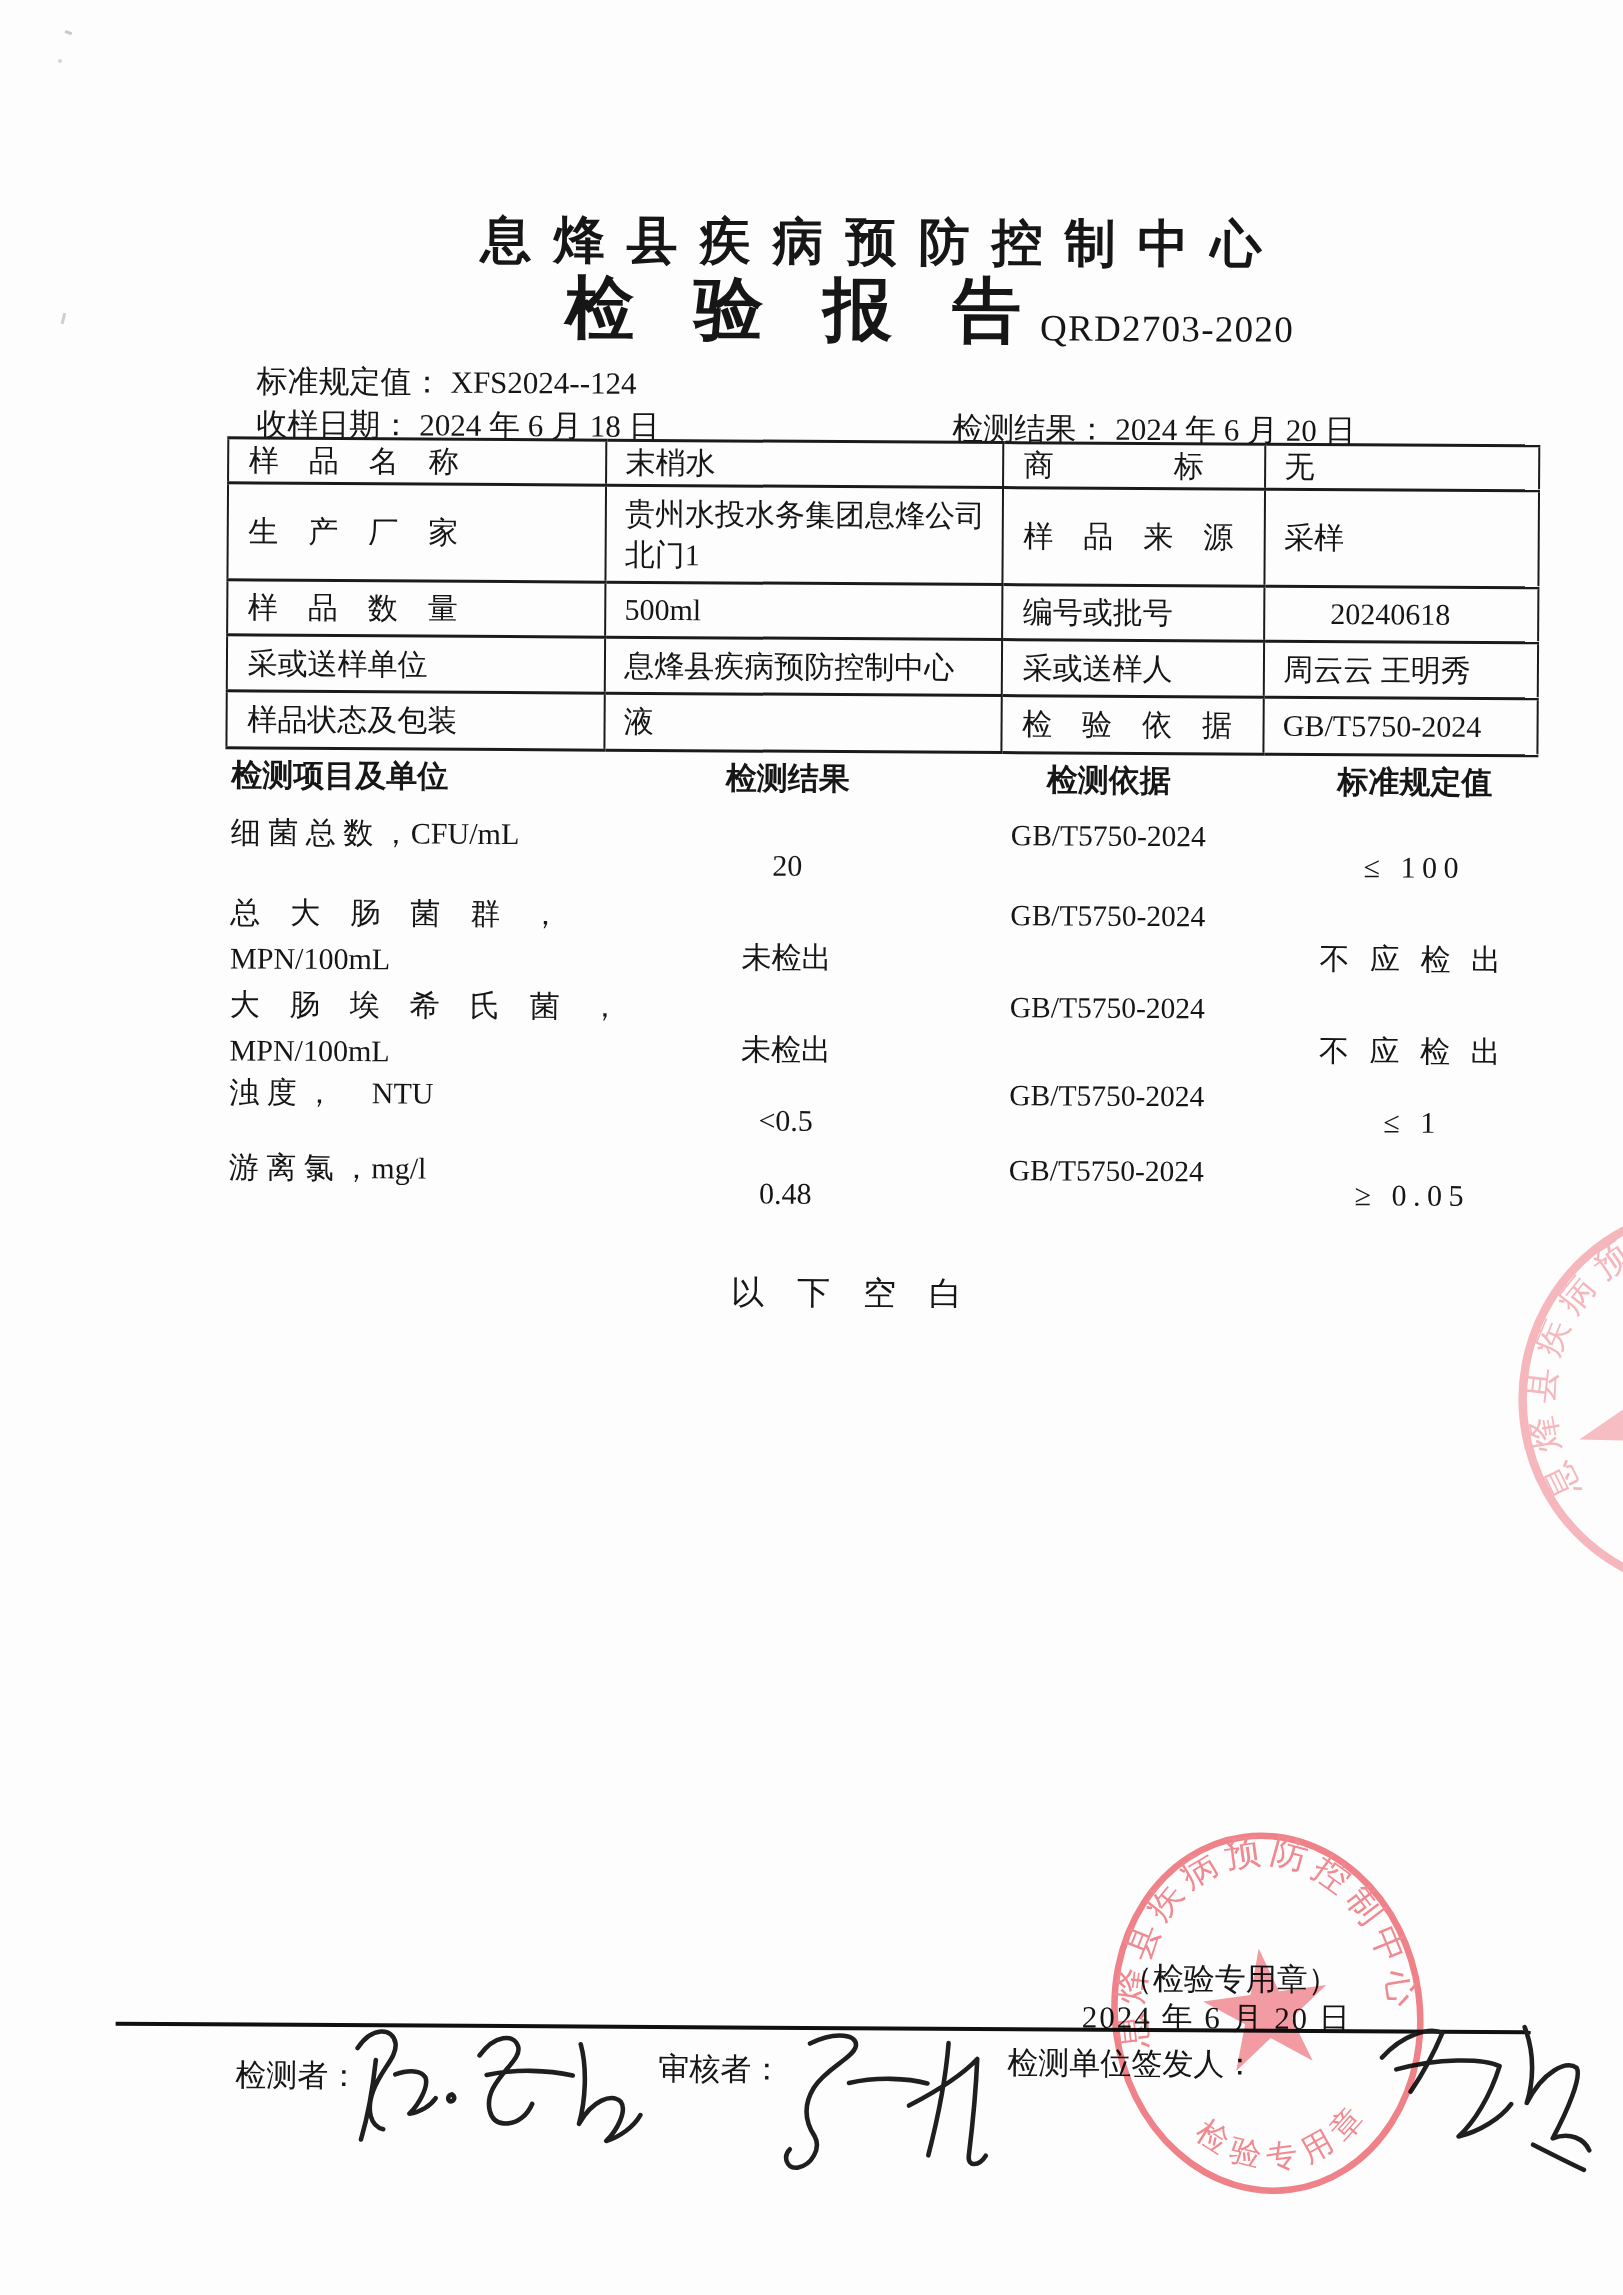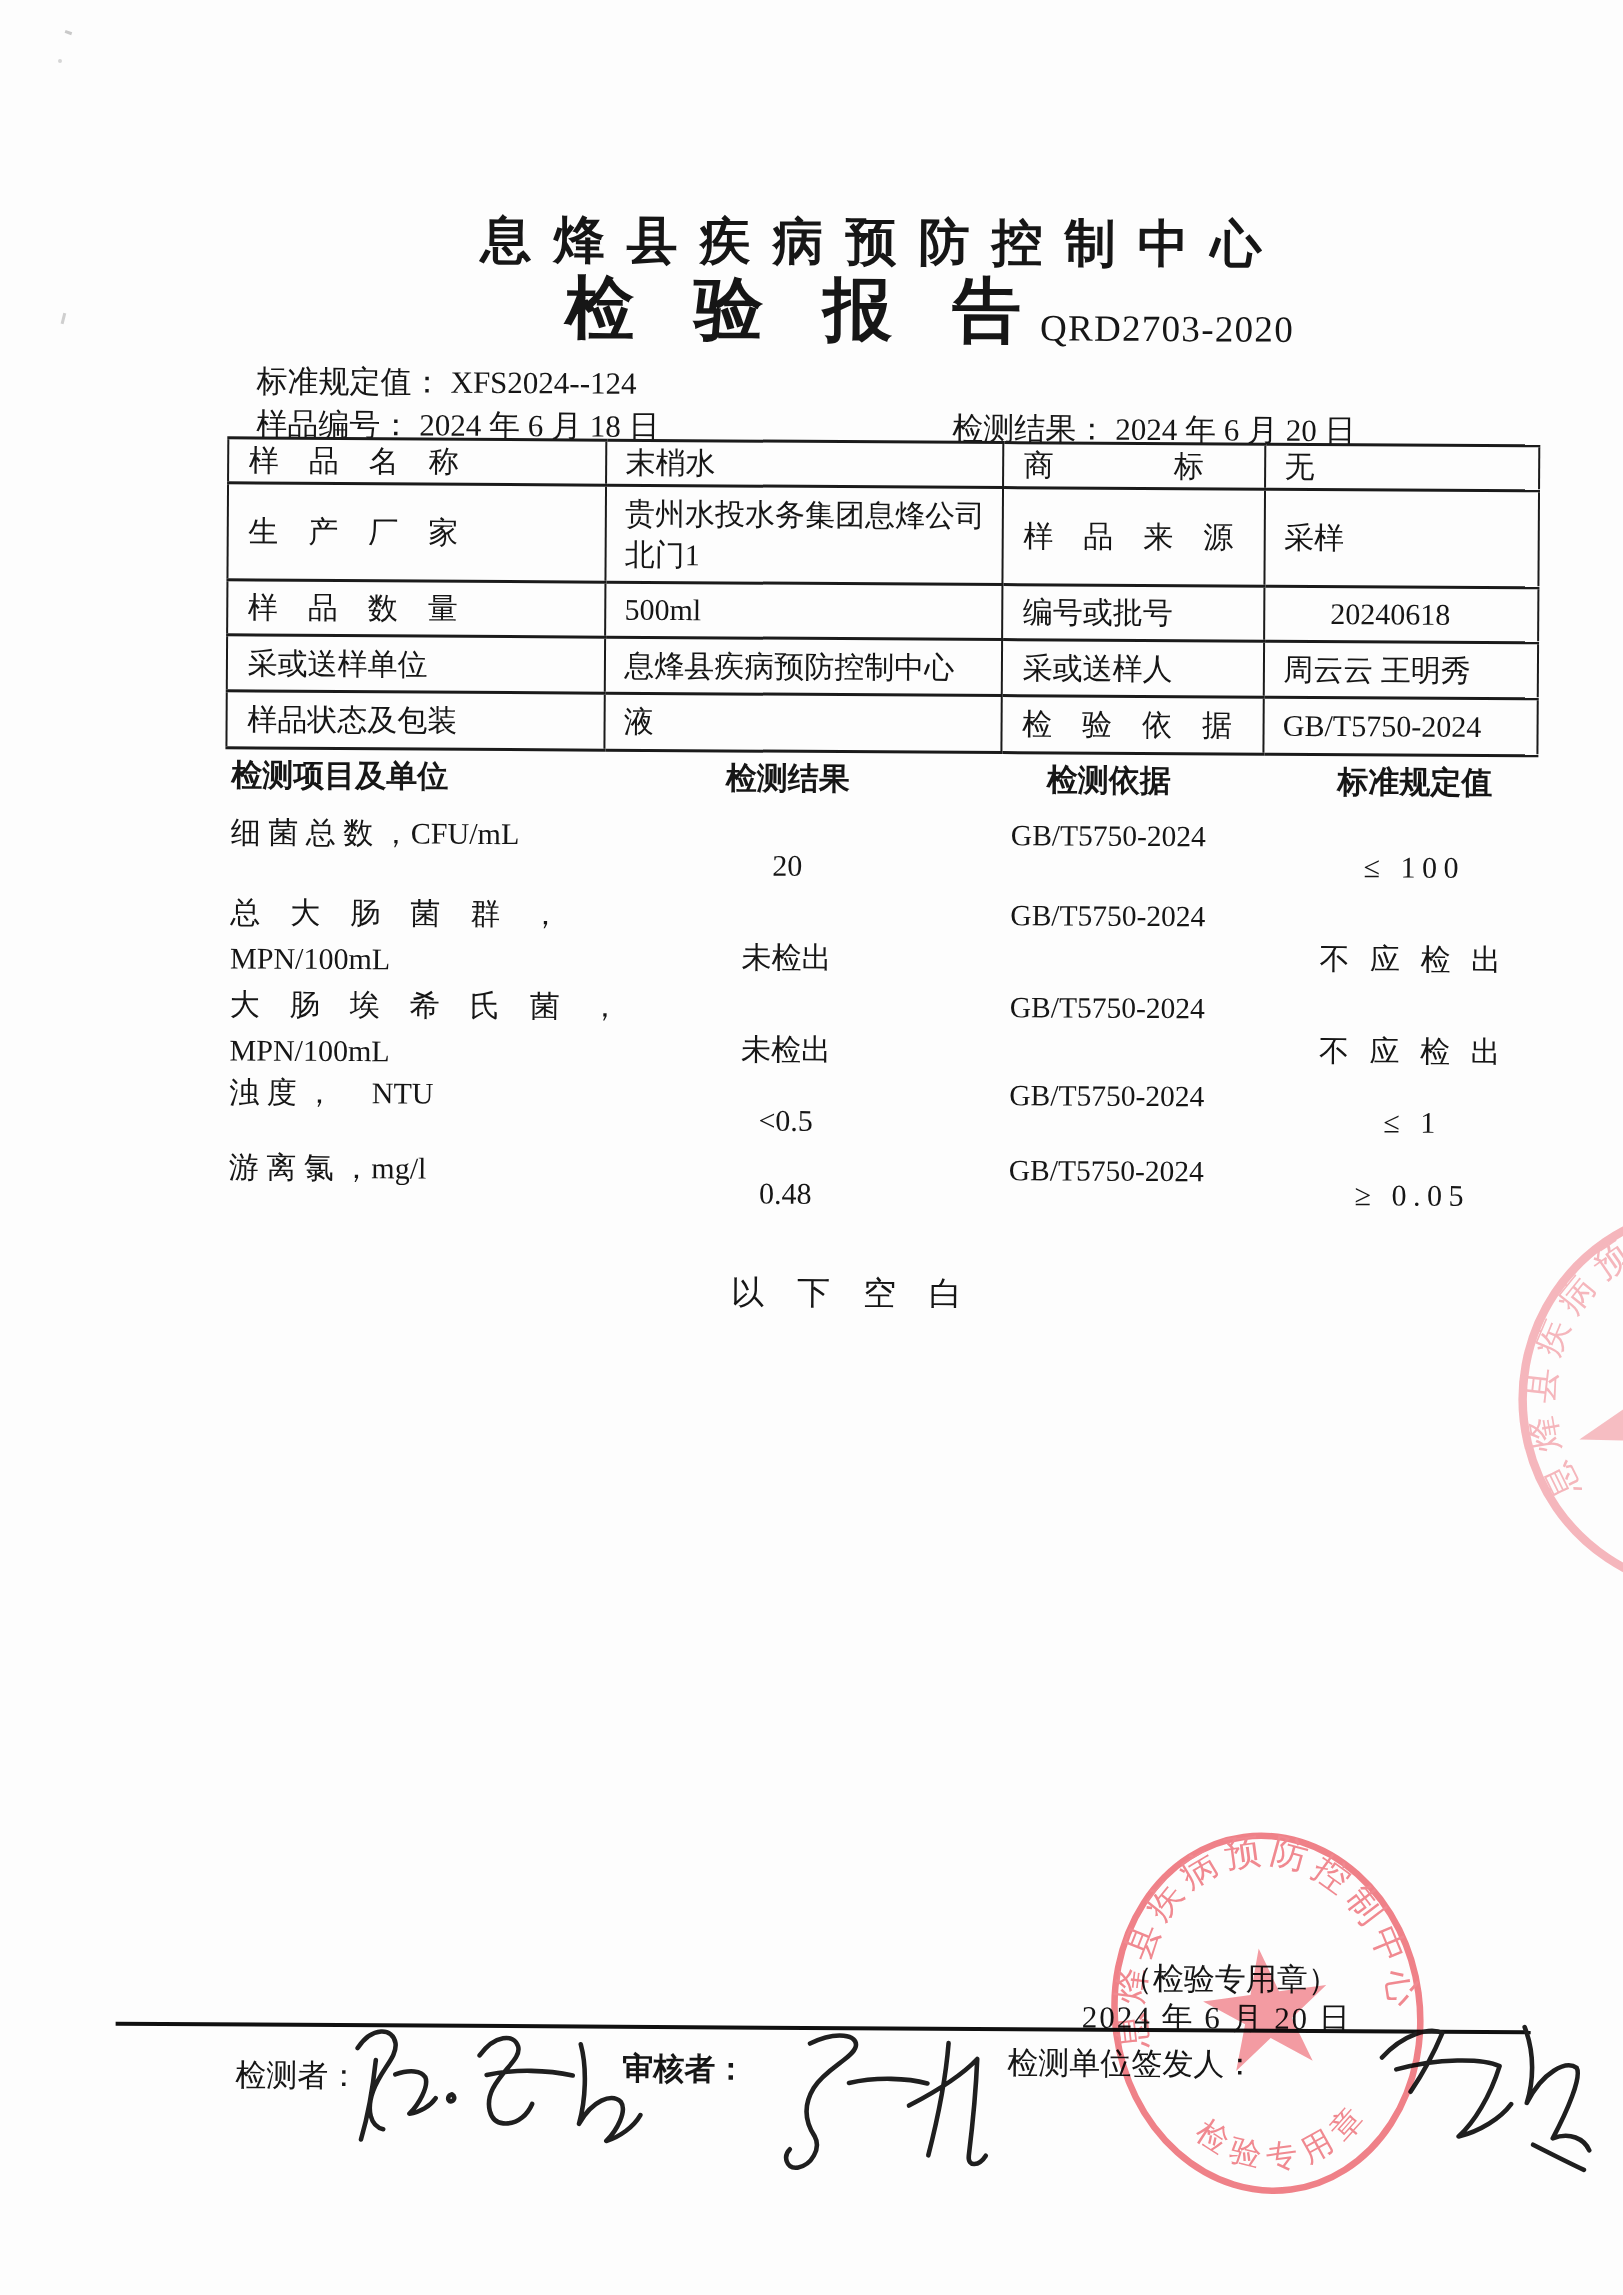--- a/index.html
+++ b/index.html
@@ -44,21 +44,21 @@
   .cb{text-align:center; align-self:start; padding-top:9.2px; font-size:29.5px;}
   .cs{text-align:center; align-self:end; padding-bottom:7.9px; font-size:30px; letter-spacing:6.5px;}
 
   .below-blank{left:732px; top:1271px; font-size:33px;}
 
   .rule{position:absolute; left:121px; top:2026px; width:1415px; height:3.9px; background:#101010;}
   .foot{font-size:31px;}
   .seal-note{left:1127px; top:1956px;}
   .seal-date{left:1087px; top:1995px; letter-spacing:2px;}
   .tester{left:241px; top:2046px;margin-top:12px;}
-  .reviewer{left:628px; top:2049px;font-weight:bold;}
+  .reviewer{left:664px; top:2049px;}
   .issuer{left:1013px; top:2041px;}
 
   .sig{position:absolute; z-index:3;}
   .stamp{position:absolute; z-index:5; mix-blend-mode:multiply;}
   .stamp-bottom{left:1101px; top:1813px; opacity:0.92;}
   .stamp-right{left:1464px; top:1170px; opacity:0.8;}
 
   .speck{position:absolute; z-index:1;}
   .sp1{left:65px; top:31px; width:6.5px; height:2.6px; background:#c9c9c9; transform:rotate(20deg);}
   .sp2{left:58px; top:59px; width:3.9px; height:3.9px; border-radius:50%; background:#d6d6d6;}
@@ -75,21 +75,21 @@
   <div class="sheet">
 
     <div class="abs org-title">息烽县疾病预防控制中心</div>
     <div class="abs report-title">检验报告</div>
     <div class="abs doc-code">QRD2703-2020</div>
 
     <div class="abs meta sample-no">
       <span>标准规定值：</span><span class="val">XFS2024--124</span>
     </div>
     <div class="abs meta recv">
-      <span>样品编号：</span><span class="val">2024 年 6 月 18 日</span>
+      <span>收样日期：</span><span class="val">2024 年 6 月 18 日</span>
     </div>
     <div class="abs meta comp">
       <span>检测结果：</span><span class="val">2024 年 6 月 20 日</span>
     </div>
 
     <table class="info">
       <colgroup>
           <col style="width:378px">
           <col style="width:397px">
           <col style="width:262px">

